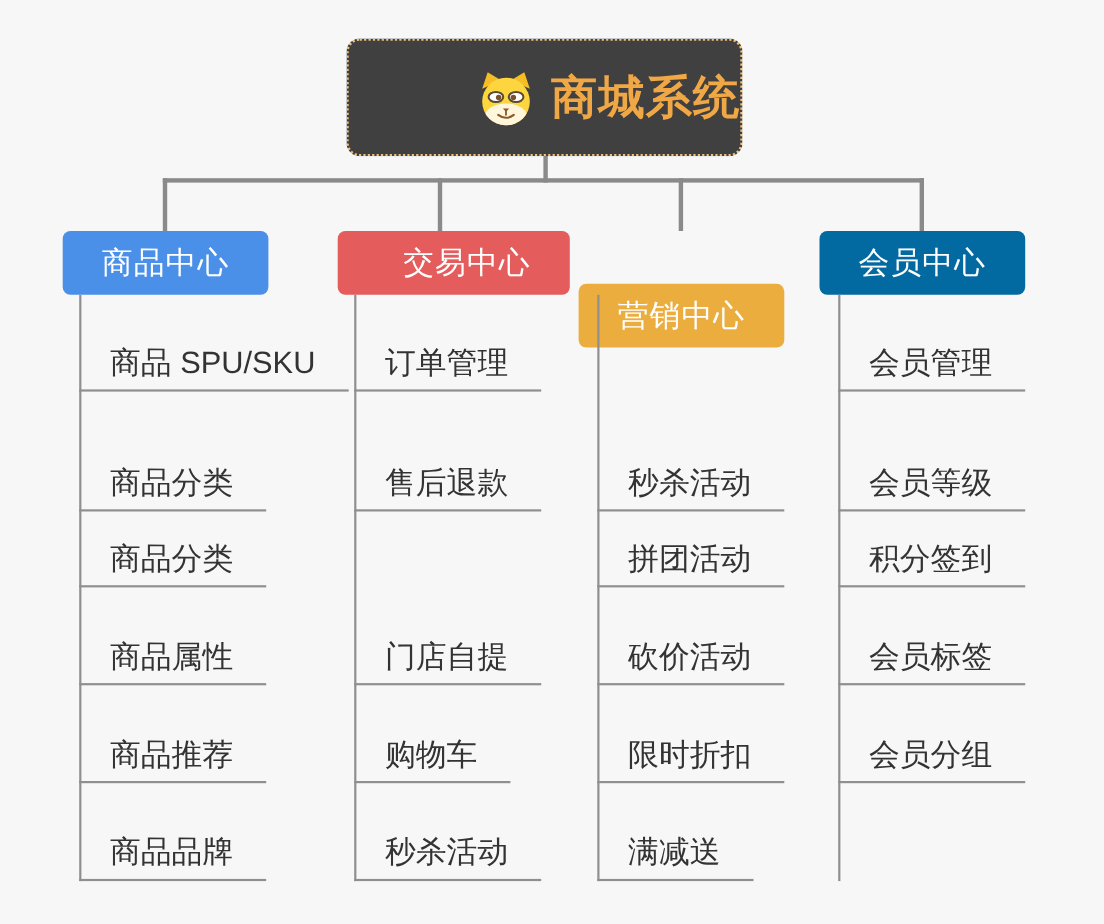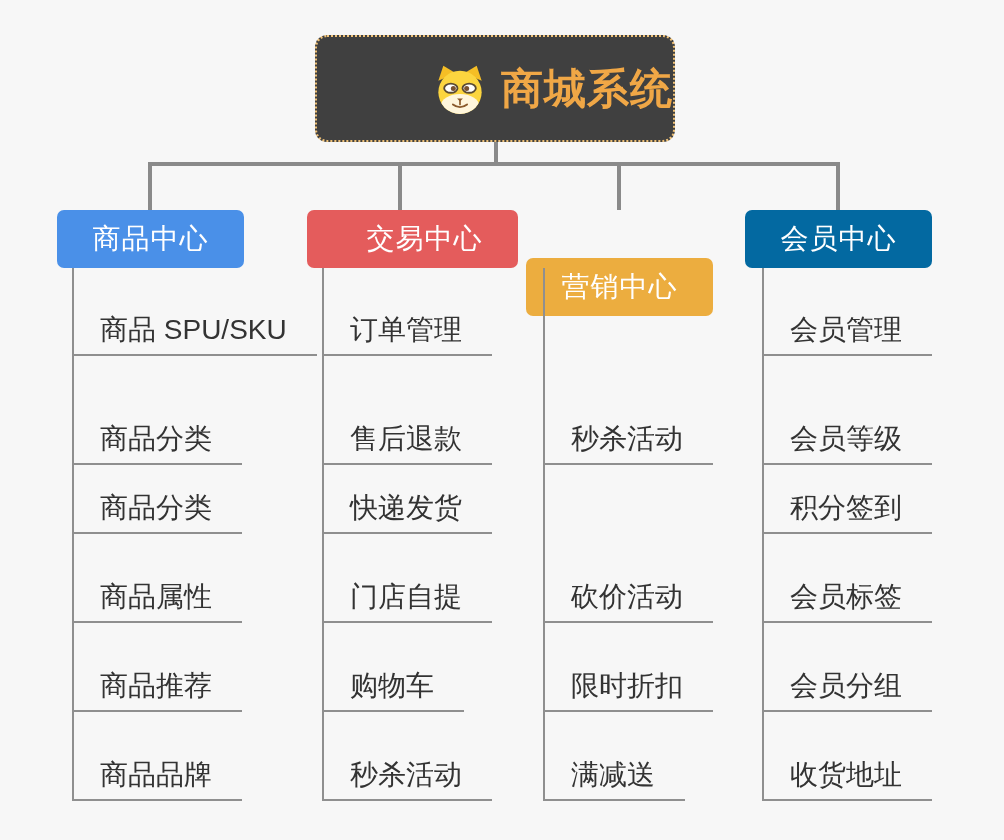--- a/index.html
+++ b/index.html
@@ -100,30 +100,29 @@
 
   <div class="child c1 r1">商品 SPU/SKU</div>
   <div class="child c1 r2">商品分类</div>
   <div class="child c1 r3">商品分类</div>
   <div class="child c1 r4">商品属性</div>
   <div class="child c1 r5">商品推荐</div>
   <div class="child c1 r6">商品品牌</div>
 
   <div class="child c2 r2">售后退款</div>
   <div class="child c2 r1">订单管理</div>
-  <div class="child c2 r3">快递发货</div>
   <div class="child c2 r4">门店自提</div>
   <div class="child c2 r5">购物车</div>
   <div class="child c2 r6">秒杀活动</div>
 
   <div class="child c3 r2">秒杀活动</div>
+  <div class="child c3 r3">拼团活动</div>
   <div class="child c3 r4">砍价活动</div>
   <div class="child c3 r5">限时折扣</div>
   <div class="child c3 r6">满减送</div>
 
   <div class="child c4 r2">会员等级</div>
   <div class="child c4 r1">会员管理</div>
   <div class="child c4 r3">积分签到</div>
   <div class="child c4 r4">会员标签</div>
   <div class="child c4 r5">会员分组</div>
-  <div class="child c4 r6">收货地址</div>
 
 </div>
 
 </body></html>

